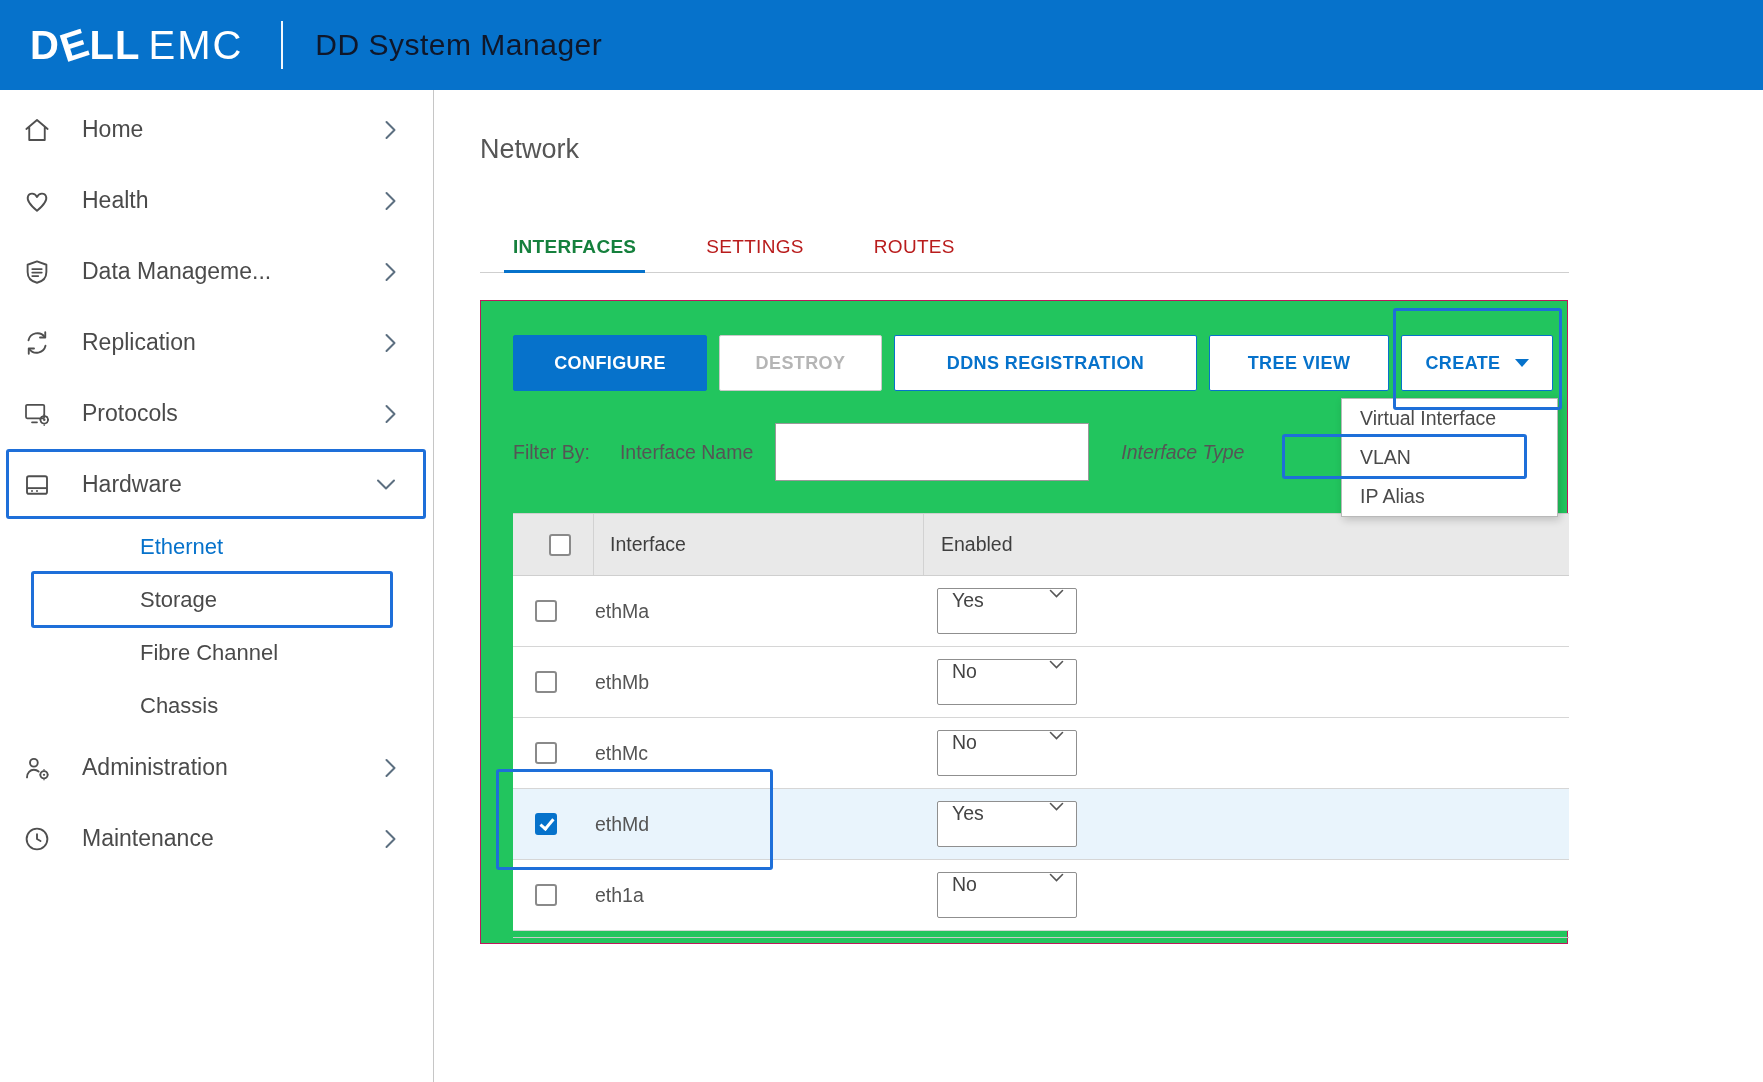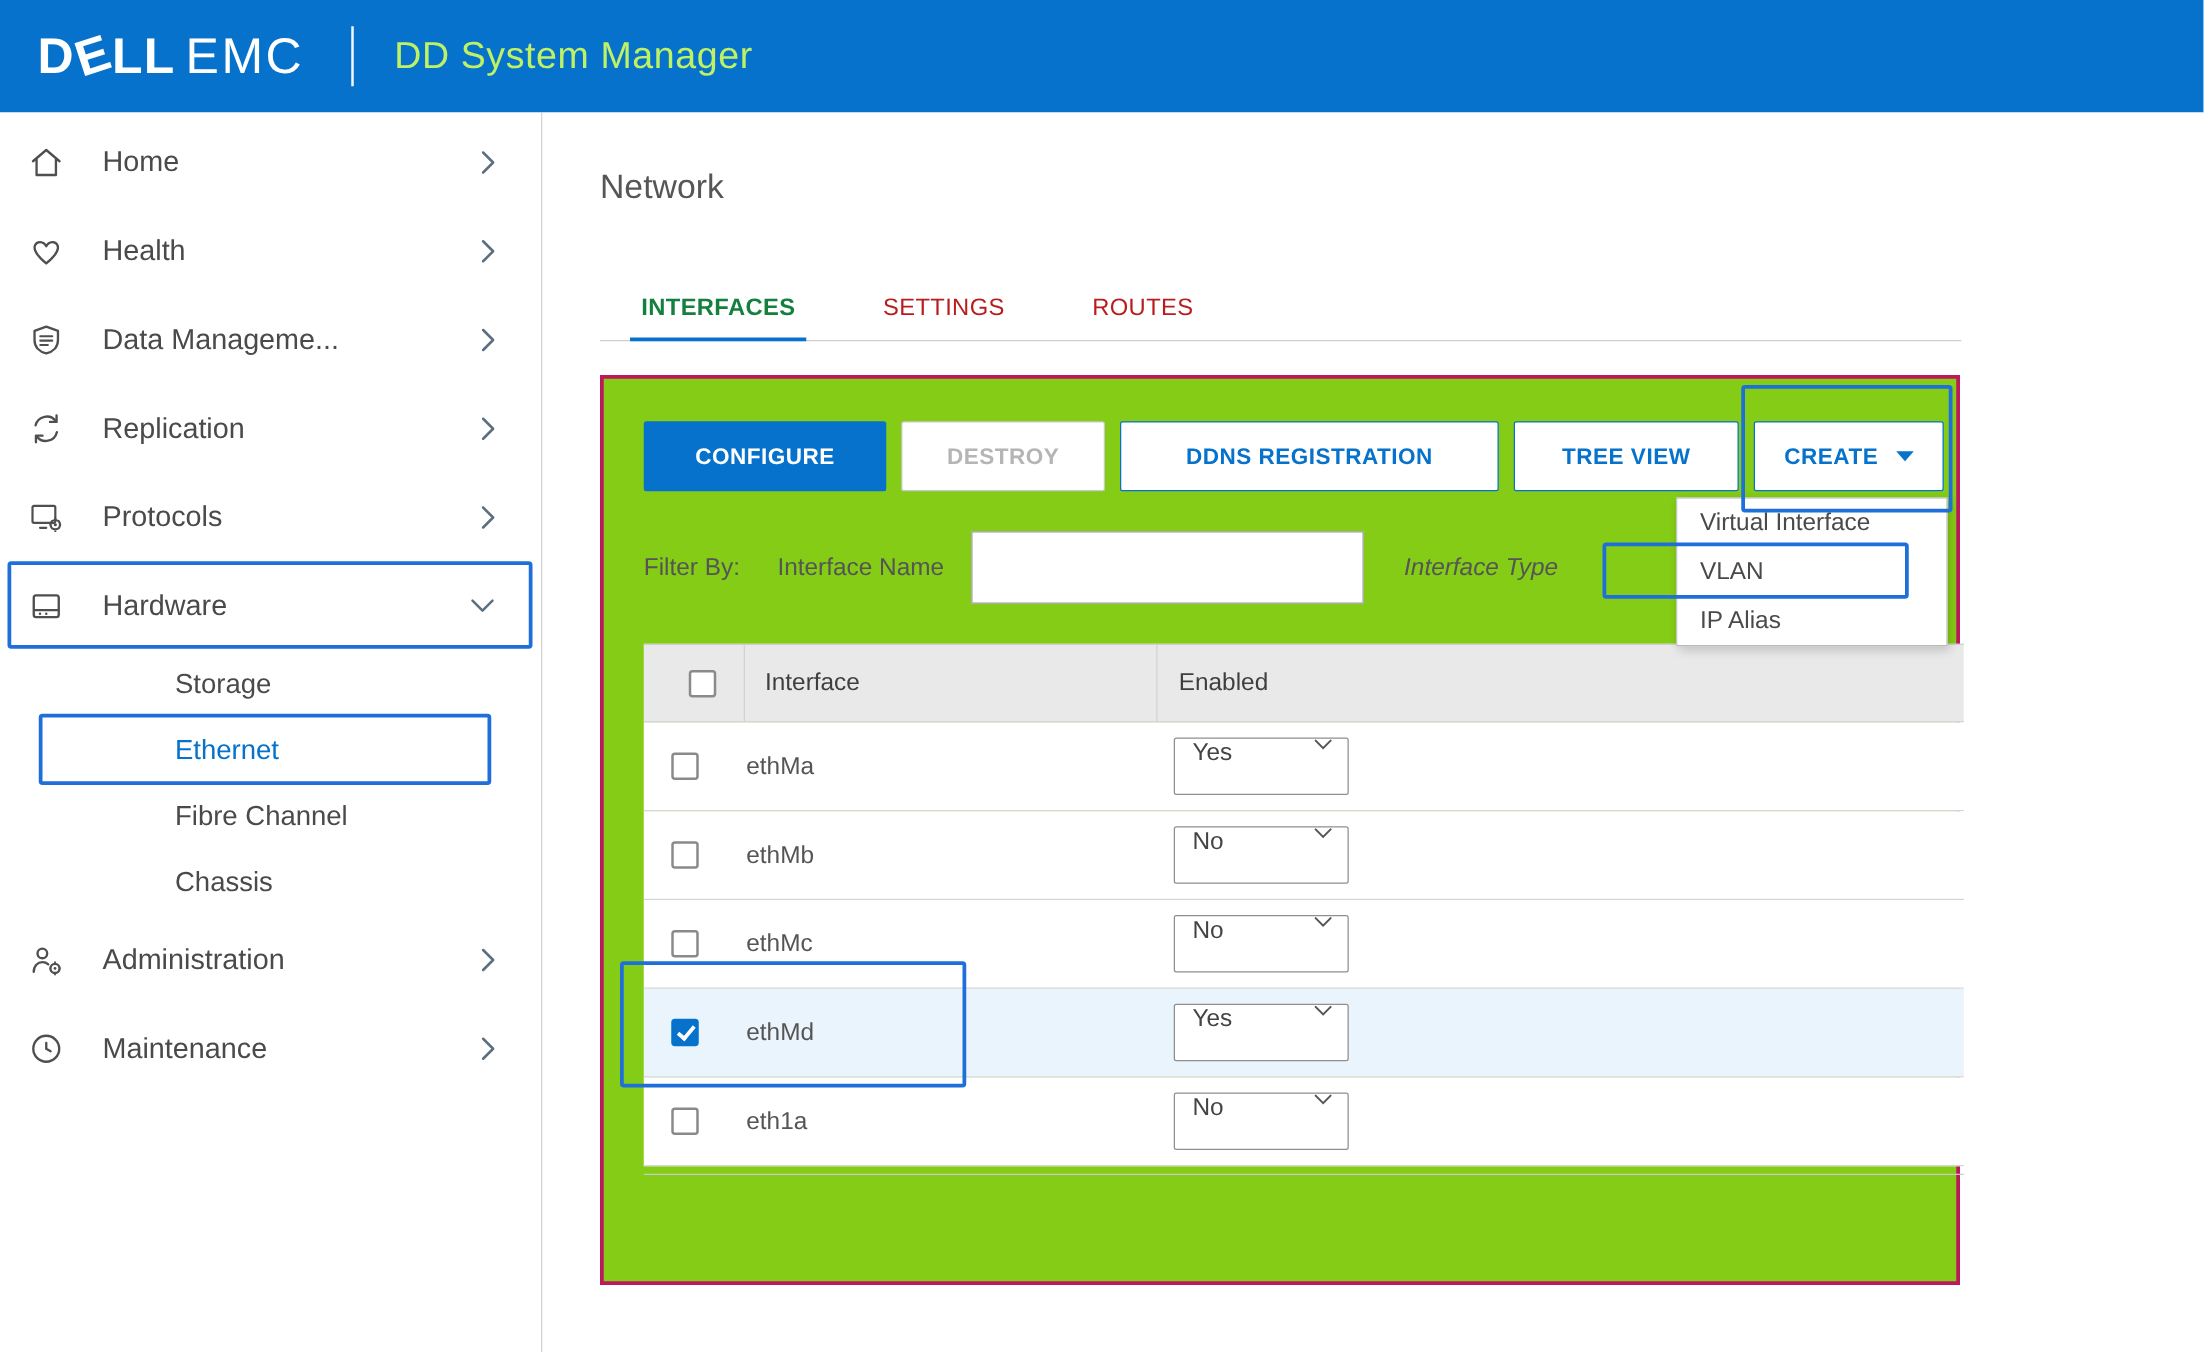--- a/index.html
+++ b/index.html
@@ -6,21 +6,21 @@
   .page{position:relative;width:1763px;height:1082px;background:#fff;overflow:hidden;
         font-family:"Liberation Sans",sans-serif;color:#4a4a4a;}
 
   
   .topbar{position:absolute;top:0;left:0;right:0;height:90px;background:#0672CB;
           display:flex;align-items:center;padding-left:30px;box-sizing:border-box;}
   .brand{color:#fff;font-size:40px;font-weight:800;letter-spacing:1px;display:flex;align-items:center;}
   .brand .tilt{display:inline-block;transform:rotate(-18deg);margin:0 1px;}
   .brand .light{font-weight:300;letter-spacing:2px;margin-left:8px;}
   .hdr-divider{width:2px;height:48px;background:#fff;margin:0 32px 0 38px;opacity:.95;}
-  .app-title{color:#bef264;font-size:30px;font-weight:500;letter-spacing:.5px;}
+  .app-title{color:#0f172a;font-size:30px;font-weight:500;letter-spacing:.5px;}
 
   
   .sidebar{position:absolute;top:90px;left:0;width:434px;bottom:0;background:#fff;
            border-right:1px solid #c6c6c6;padding-top:4px;box-sizing:border-box;}
   .nav-item{height:71px;display:flex;align-items:center;padding-left:22px;cursor:pointer;}
   .nicon{width:30px;height:30px;flex:0 0 30px;display:flex;}
   .nicon svg{width:30px;height:30px;}
   .nlabel{margin-left:30px;font-size:23px;color:#4a4a4a;white-space:nowrap;}
   .chev{margin-left:auto;margin-right:36px;display:flex;}
   .nav-child{height:53px;display:flex;align-items:center;padding-left:140px;font-size:22px;
@@ -29,22 +29,22 @@
 
   
   .main{position:absolute;left:434px;top:90px;right:0;bottom:0;background:#fff;}
   .page-title{position:absolute;left:46px;top:44px;font-size:27px;font-weight:400;color:#565656;margin:0;}
   .tabs{position:absolute;left:46px;top:136px;width:1089px;display:flex;
         border-bottom:1px solid #cfcfcf;padding-left:24px;box-sizing:border-box;}
   .tab{font-size:19px;letter-spacing:.3px;color:#b91c1c;padding:10px 9px 12px;margin-right:52px;
        border-bottom:3px solid transparent;margin-bottom:-1px;cursor:pointer;white-space:nowrap;}
   .tab.active{color:#15803d;border-bottom-color:#0672CB;font-weight:bold;}
 
-  .panel{position:absolute;left:46px;top:210px;width:1088px;height:728px;
-         border:3px solid #be185d;box-sizing:border-box;background:#84cc16;}
+  .panel{position:absolute;left:46px;top:210px;width:1088px;height:644px;
+         border:1px solid #be185d;box-sizing:border-box;background:#22c55e;}
 
   .toolbar{position:absolute;left:32px;top:34px;display:flex;gap:12px;}
   .btn{height:56px;font-size:18px;font-weight:700;letter-spacing:.4px;font-family:inherit;
        background:#fff;border-radius:2px;display:flex;align-items:center;justify-content:center;
        cursor:pointer;box-sizing:border-box;padding:0;white-space:nowrap;}
   .btn.primary{background:#0672CB;color:#fff;border:1px solid #0672CB;width:194px;}
   .btn.disabled{border:1px solid #c9c9c9;color:#b5b5b5;width:163px;cursor:default;}
   .btn.outline{border:1px solid #0672CB;color:#0672CB;}
   .w-ddns{width:303px;} .w-tree{width:180px;} .w-create{width:152px;}
   .caret{width:0;height:0;border-left:7px solid transparent;border-right:7px solid transparent;
@@ -194,22 +194,22 @@
       </span>
       <span class="nlabel">Hardware</span>
       <span class="chev">
         <svg width="22" height="13" viewBox="0 0 22 13" fill="none" stroke="#5c6f80" stroke-width="2" stroke-linecap="round" stroke-linejoin="round">
             <polyline points="3,2.5 11,10.5 19,2.5"></polyline>
           </svg>
       </span>
     </div>
 
     <div class="nav-children">
+      <div class="nav-child current">Ethernet</div>
       <div class="nav-child">Storage</div>
-      <div class="nav-child current">Ethernet</div>
       <div class="nav-child">Fibre Channel</div>
       <div class="nav-child">Chassis</div>
     </div>
 
     <div class="nav-item">
       <span class="nicon">
         <svg viewBox="0 0 24 24" fill="none" stroke="#4f4f4f" stroke-width="1.5">
             <circle cx="9.5" cy="7.8" r="3.1"></circle>
             <path d="M4 19.5 C4 15.7 6.6 13.4 9.5 13.4 C11 13.4 12.3 13.9 13.3 14.8" stroke-linecap="round"></path>
             <circle cx="17.6" cy="17.4" r="2.9"></circle>

